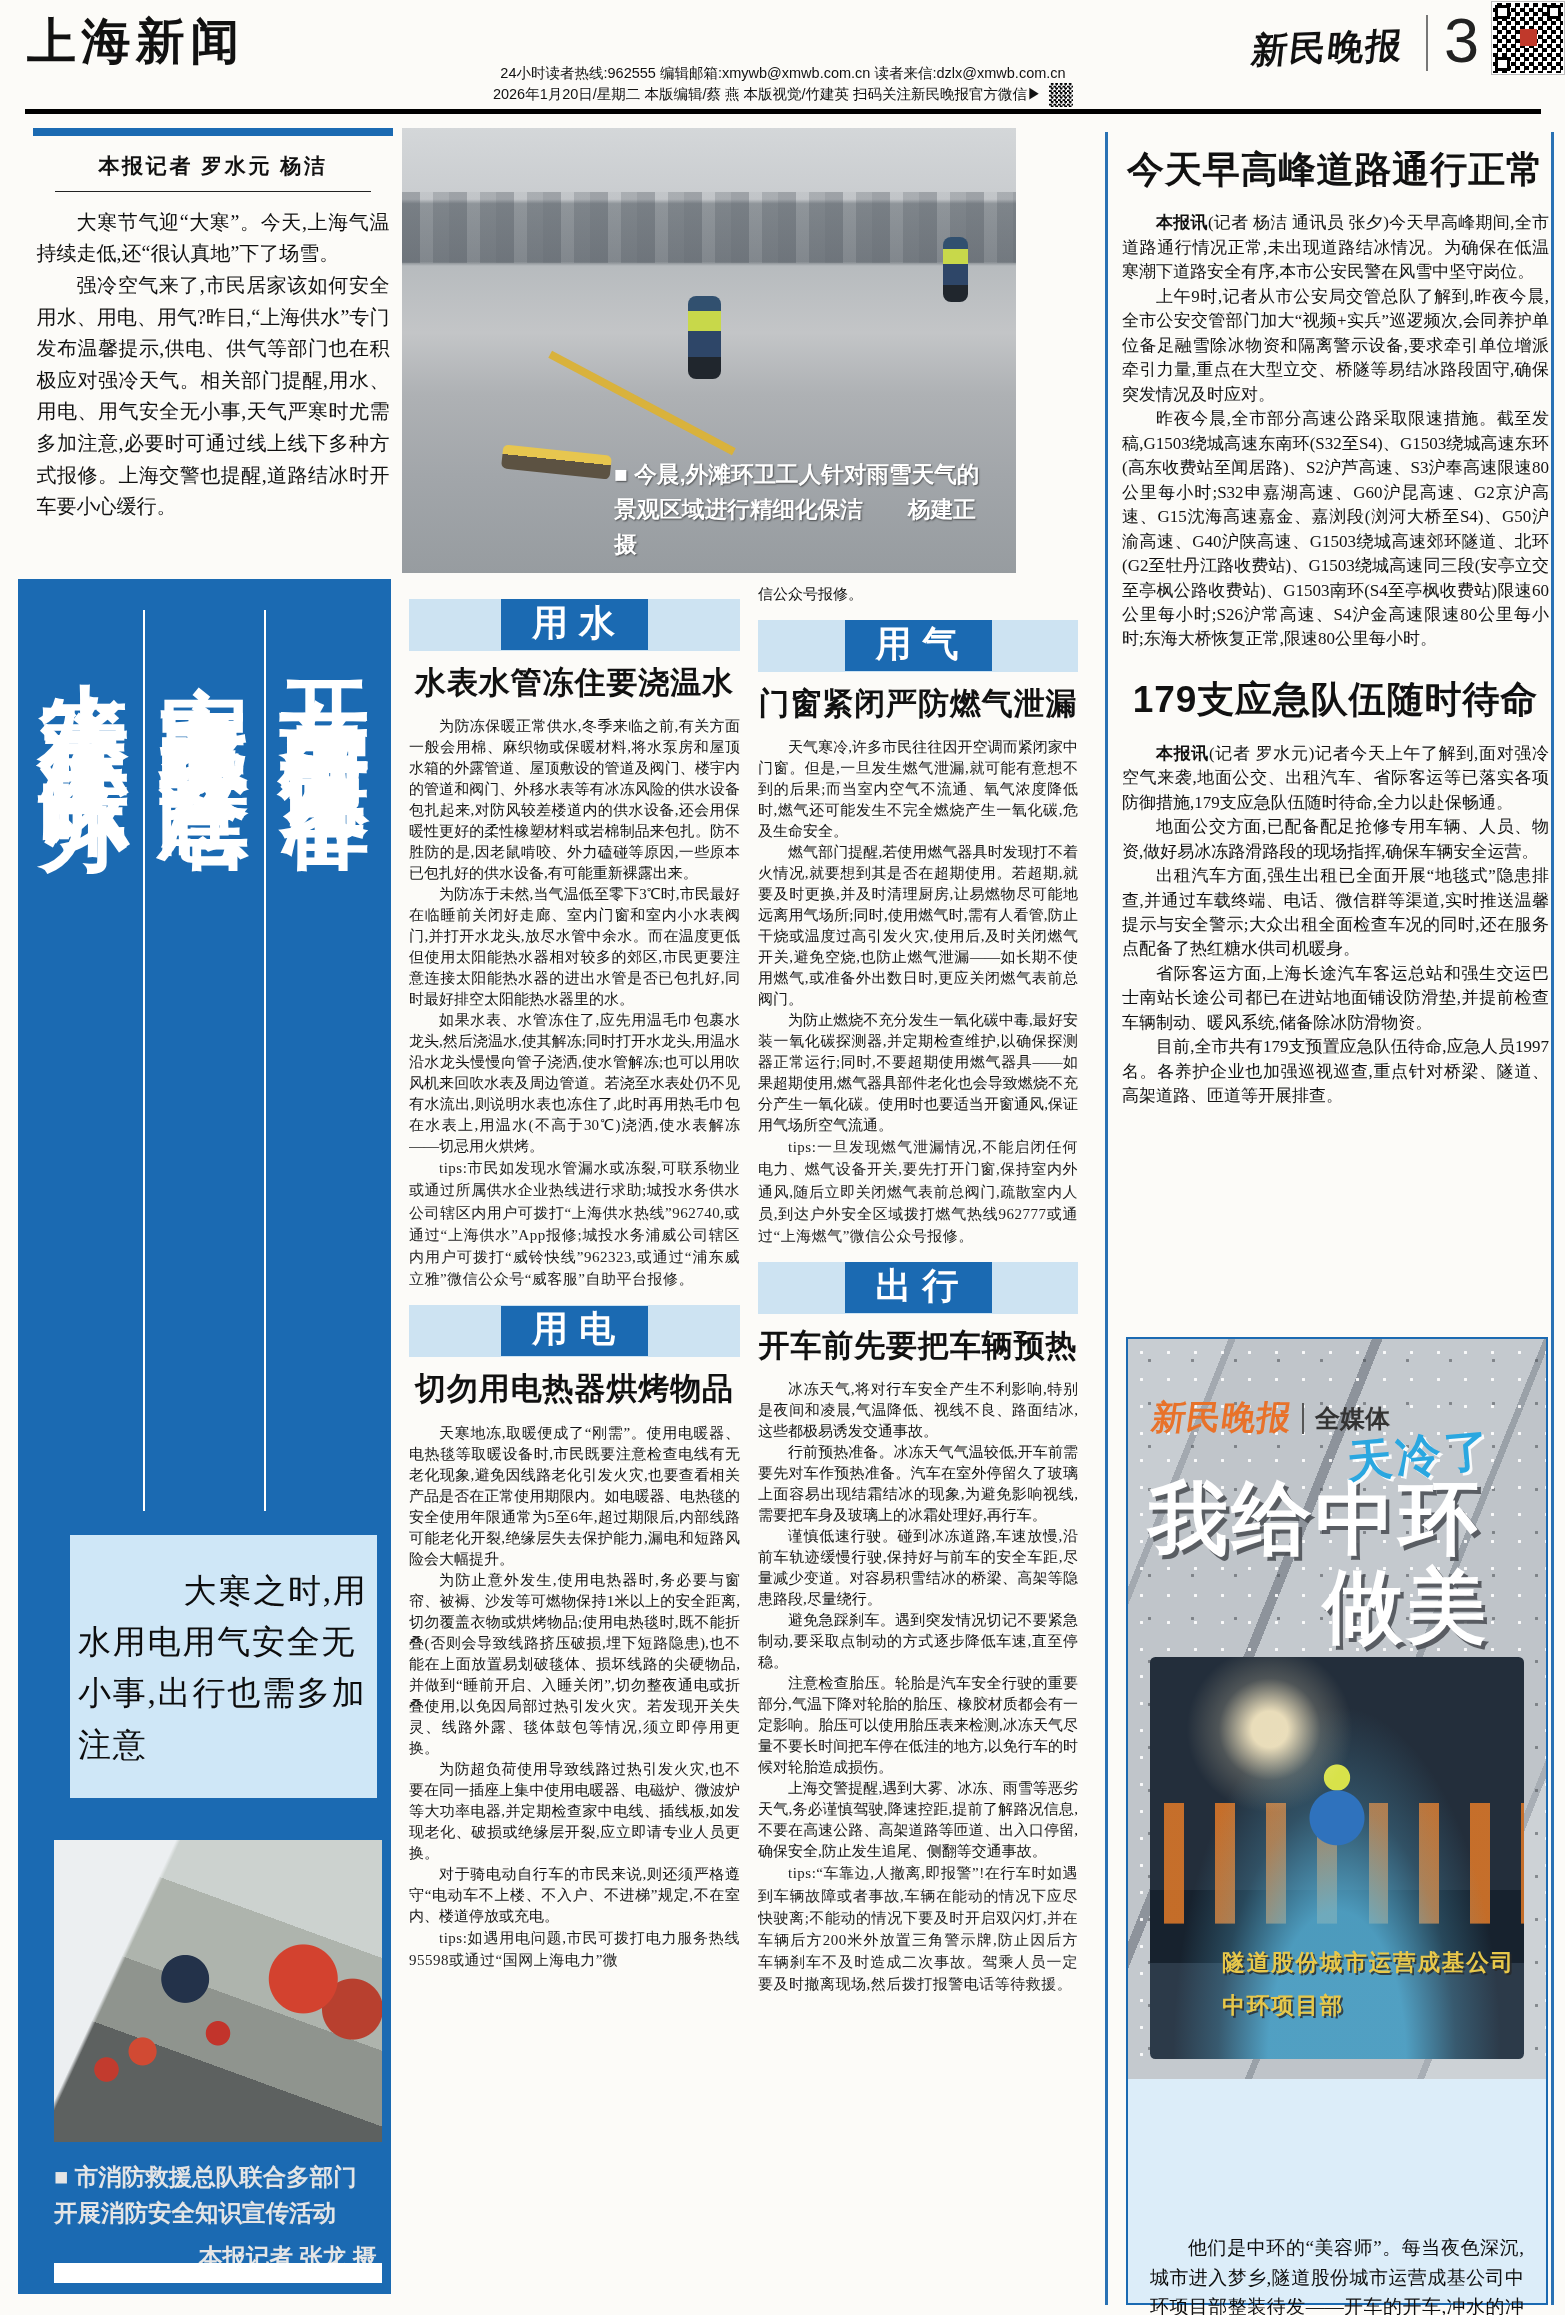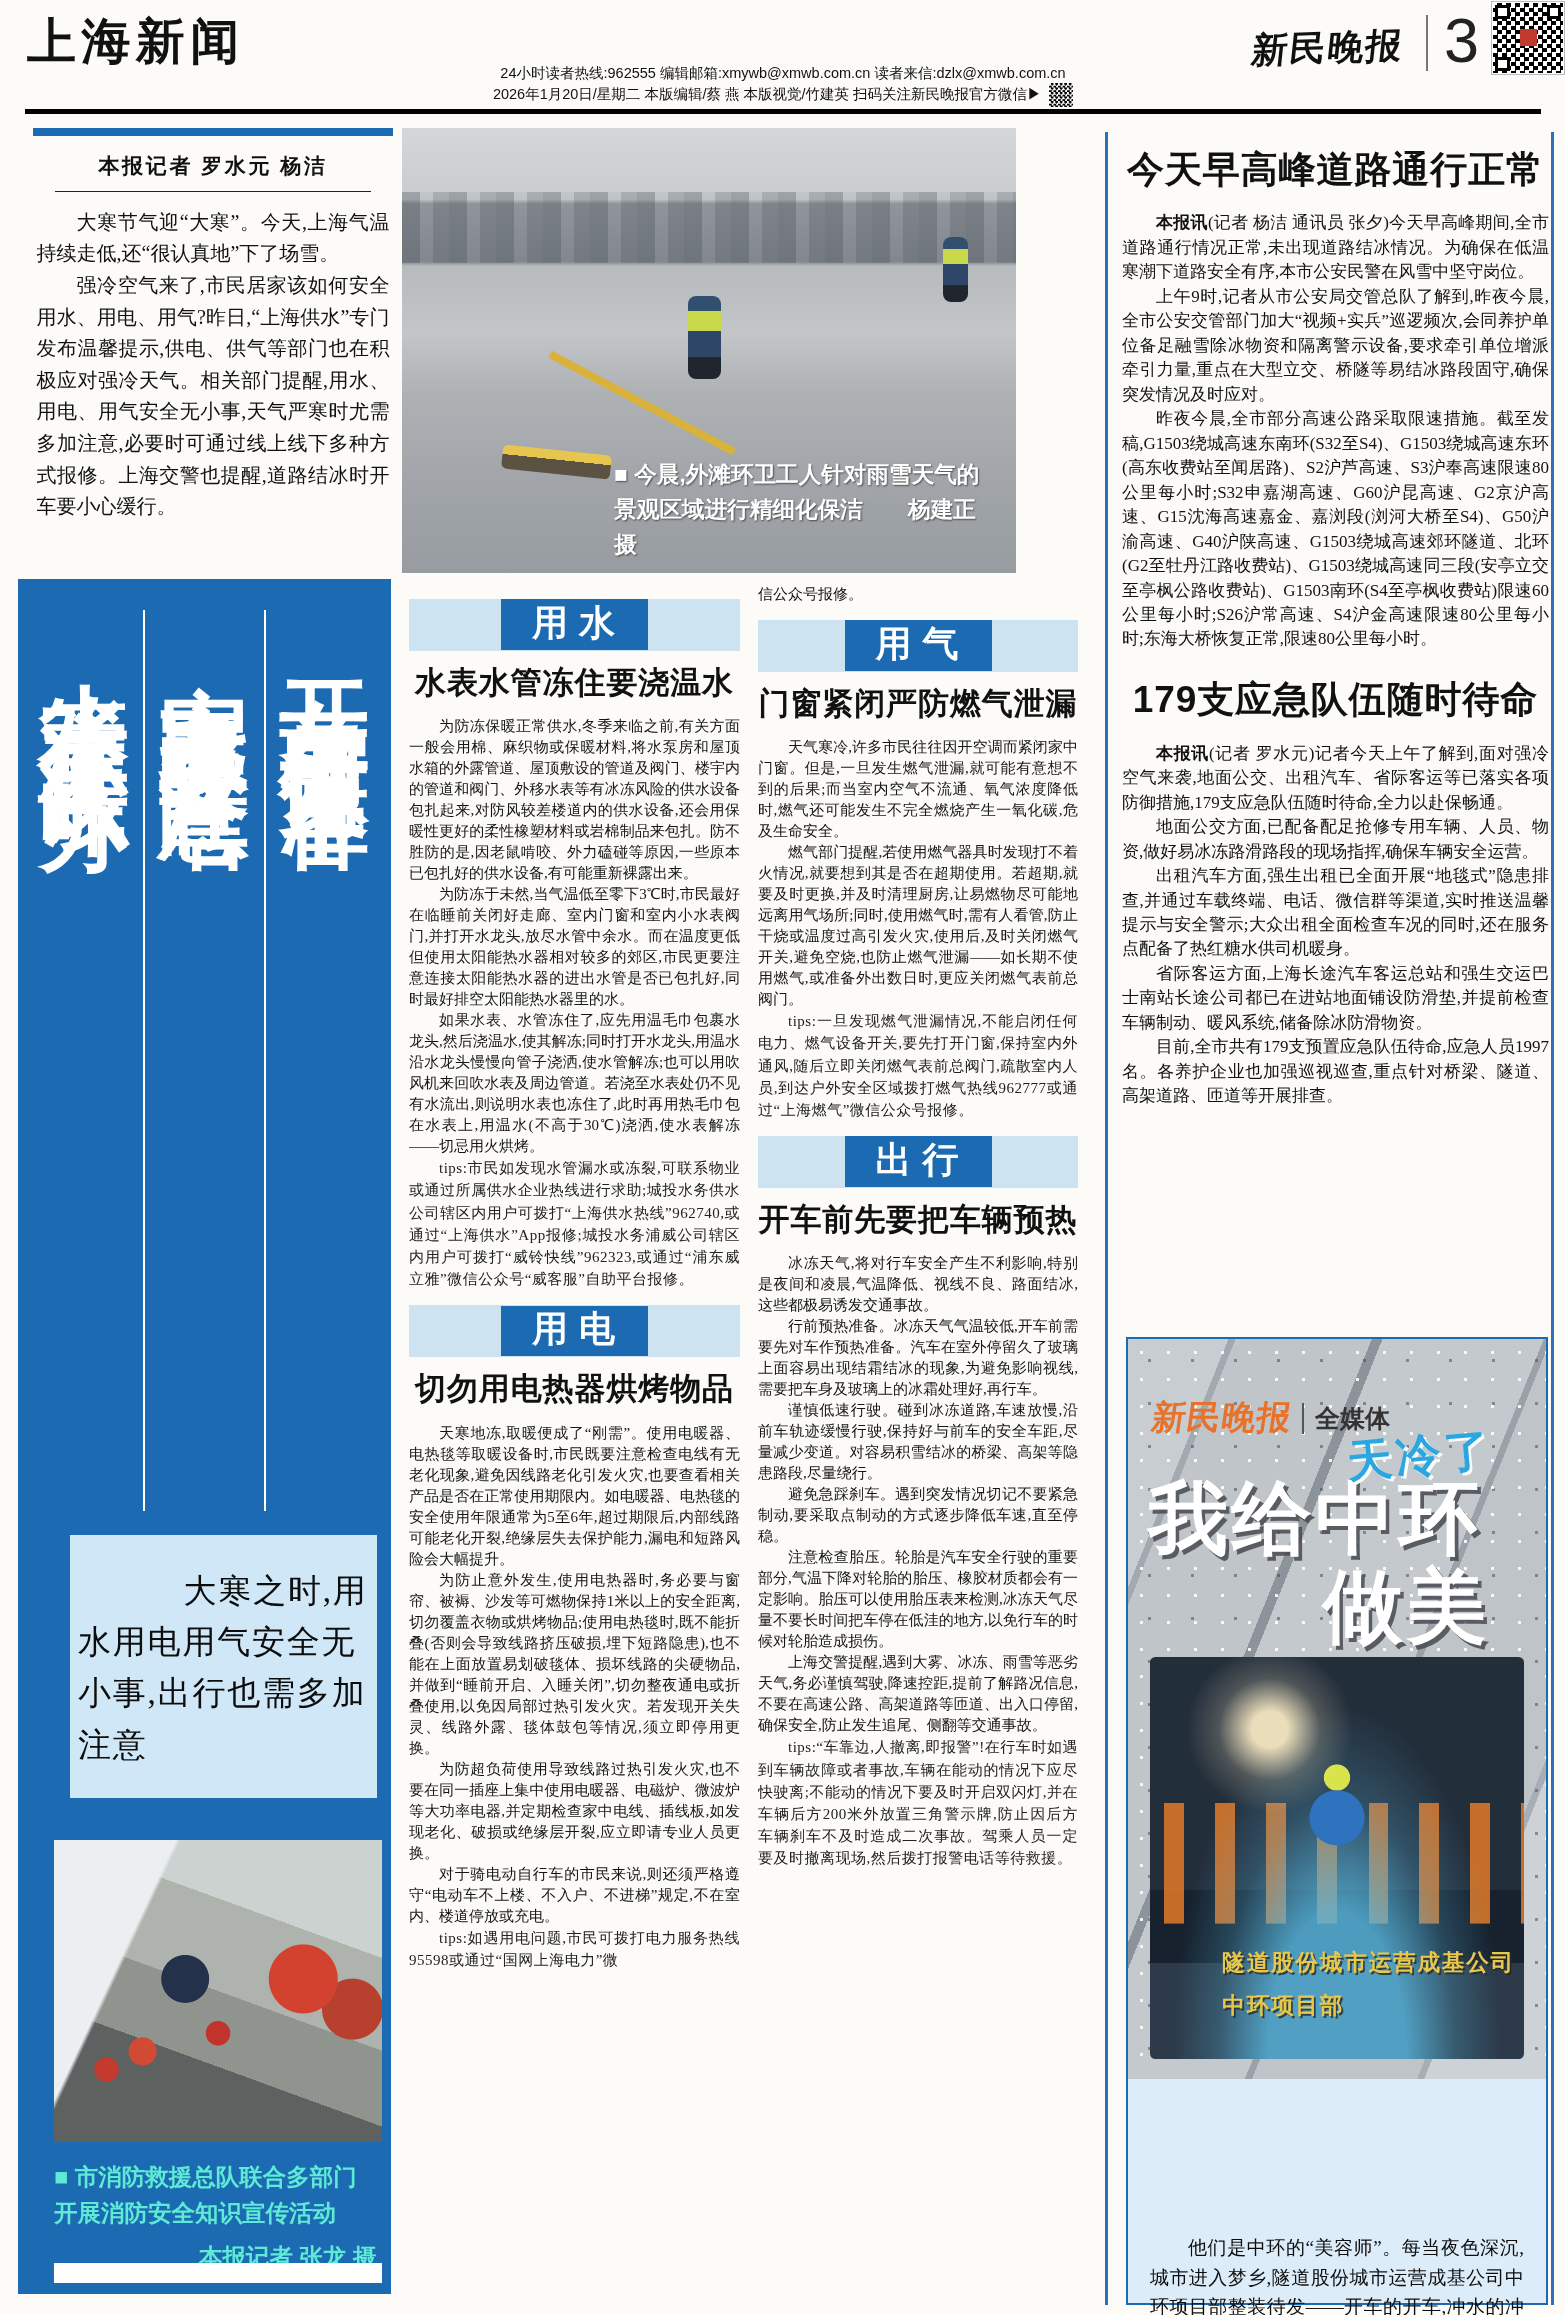--- a/index.html
+++ b/index.html
@@ -68,21 +68,21 @@
   .bottom-photo { margin:42px 9px 0 36px; height:302px; overflow:hidden; position:relative;
     background-image:
       radial-gradient(circle at 16% 76%, #c23b2e 0 11.8px, transparent 12.7px),
       radial-gradient(circle at 27% 70%, #d14a33 0 13.6px, transparent 14.5px),
       radial-gradient(circle at 50% 64%, #c2342b 0 11.8px, transparent 12.7px),
       radial-gradient(circle at 76% 46%, #d3422f 0 34px, transparent 35px),
       radial-gradient(circle at 91% 56%, #b8402f 0 30px, transparent 31px),
       radial-gradient(circle at 40% 46%, #23324a 0 23.5px, transparent 24.4px),
       linear-gradient(115deg, #eceff1 0 26%, rgba(236,239,241,0) 27%),
       linear-gradient(200deg, #ccd2cf 0 28%, #aeb4ad 28% 50%, #8f948e 50% 68%, #5d6160 68% 100%); }
-  .bottom-caption { margin:16.3px 14.5px 0 36px; color:#5eead4; font-family:"Liberation Sans",sans-serif;
+  .bottom-caption { margin:16.3px 14.5px 0 36px; color:#e5e5e5; font-family:"Liberation Sans",sans-serif;
     font-size:23.5px; font-weight:bold; line-height:1.55; }
   .bottom-credit { text-align:right; margin-top:7.2px; }
   .panel-strip { position:absolute; left:36px; right:9px; bottom:11px; height:20px; background:#fff; }
 
   
   .col-a { position:absolute; left:409px; top:584px; width:331px; height:1706px; overflow:hidden; }
   .col-b { position:absolute; left:758px; top:584px; width:320px; height:1706px; overflow:hidden; }
   .badge-band { height:52px; background:#cde3f2; display:flex; justify-content:center; align-items:center; margin:14.5px 0 11px; }
   .badge { background:#1b6ab2; color:#fff; font-family:"Liberation Sans",sans-serif; font-weight:900;
     font-size:36px; letter-spacing:11px; padding:5.4px 22px 9px 31px; line-height:1; }
@@ -225,20 +225,21 @@
   </div>
 
   <div class="col-b">
     <p class="cont-p">信公众号报修。</p>
     <div class="badge-band">
       <span class="badge">用气</span>
     </div>
     <h2 class="section-head">门窗紧闭严防燃气泄漏</h2>
     <p class="body-p">天气寒冷,许多市民往往因开空调而紧闭家中门窗。但是,一旦发生燃气泄漏,就可能有意想不到的后果;而当室内空气不流通、氧气浓度降低时,燃气还可能发生不完全燃烧产生一氧化碳,危及生命安全。</p>
     <p class="body-p">燃气部门提醒,若使用燃气器具时发现打不着火情况,就要想到其是否在超期使用。若超期,就要及时更换,并及时清理厨房,让易燃物尽可能地远离用气场所;同时,使用燃气时,需有人看管,防止干烧或温度过高引发火灾,使用后,及时关闭燃气开关,避免空烧,也防止燃气泄漏——如长期不使用燃气,或准备外出数日时,更应关闭燃气表前总阀门。</p>
+    <p class="body-p">为防止燃烧不充分发生一氧化碳中毒,最好安装一氧化碳探测器,并定期检查维护,以确保探测器正常运行;同时,不要超期使用燃气器具——如果超期使用,燃气器具部件老化也会导致燃烧不充分产生一氧化碳。使用时也要适当开窗通风,保证用气场所空气流通。</p>
     <p class="tips-p">tips:一旦发现燃气泄漏情况,不能启闭任何电力、燃气设备开关,要先打开门窗,保持室内外通风,随后立即关闭燃气表前总阀门,疏散室内人员,到达户外安全区域拨打燃气热线962777或通过“上海燃气”微信公众号报修。</p>
 
     <div class="badge-band">
       <span class="badge">出行</span>
     </div>
     <h2 class="section-head">开车前先要把车辆预热</h2>
     <p class="body-p">冰冻天气,将对行车安全产生不利影响,特别是夜间和凌晨,气温降低、视线不良、路面结冰,这些都极易诱发交通事故。</p>
     <p class="body-p">行前预热准备。冰冻天气气温较低,开车前需要先对车作预热准备。汽车在室外停留久了玻璃上面容易出现结霜结冰的现象,为避免影响视线,需要把车身及玻璃上的冰霜处理好,再行车。</p>
     <p class="body-p">谨慎低速行驶。碰到冰冻道路,车速放慢,沿前车轨迹缓慢行驶,保持好与前车的安全车距,尽量减少变道。对容易积雪结冰的桥梁、高架等隐患路段,尽量绕行。</p>
     <p class="body-p">避免急踩刹车。遇到突发情况切记不要紧急制动,要采取点制动的方式逐步降低车速,直至停稳。</p>

